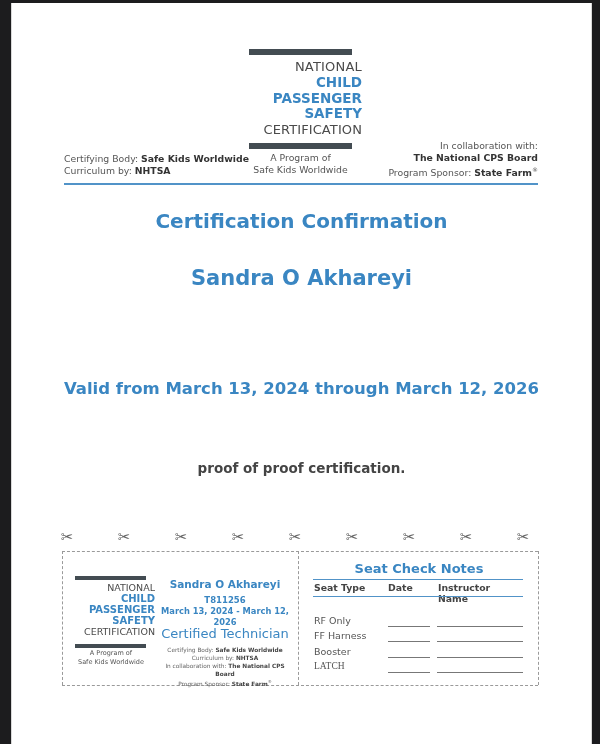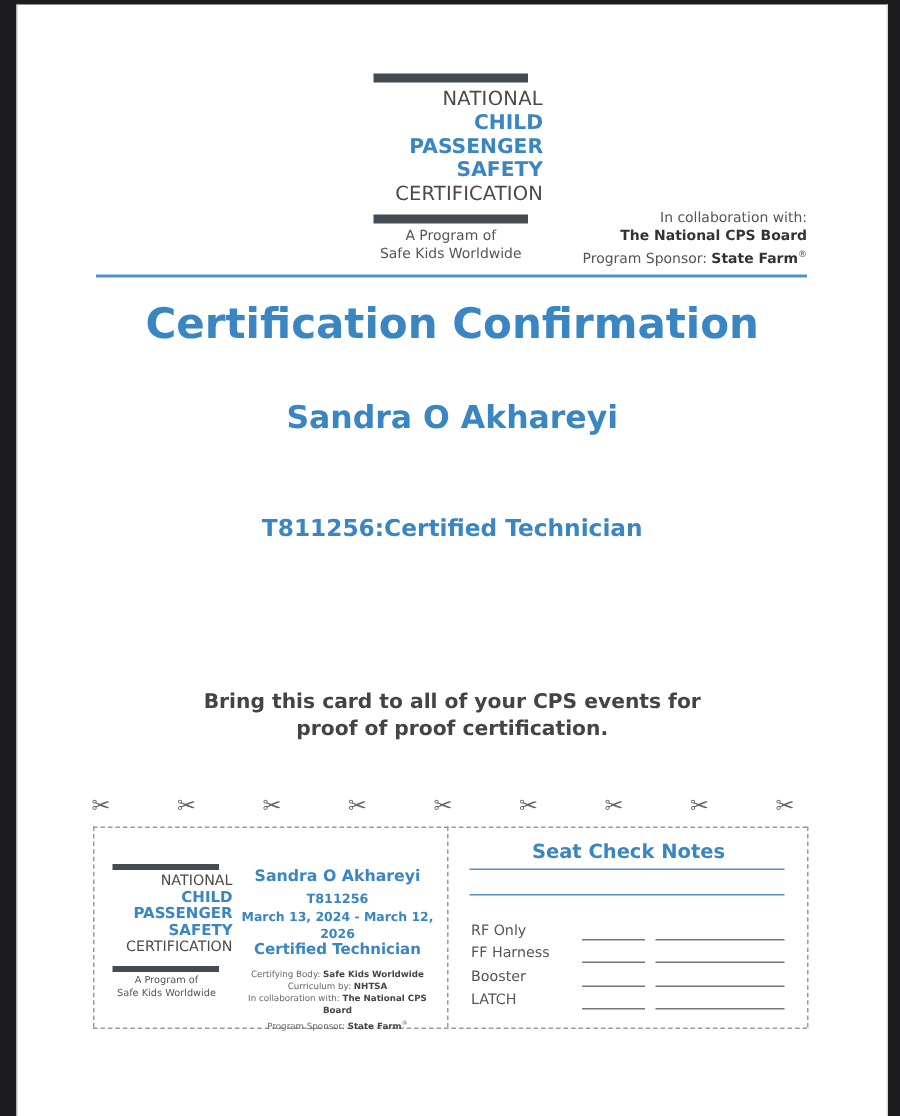--- a/index.html
+++ b/index.html
@@ -47,35 +47,38 @@
     <div class="logo-blue" style="margin-bottom:2px;">PASSENGER</div>
     <div class="logo-blue" style="margin-bottom:2px;">SAFETY</div>
     <div class="logo-cert">CERTIFICATION</div>
   </div>
   <div class="logo-bar" style="left:237px; top:140px; width:103px; height:6px;"></div>
   <div class="abs small" style="left:217px; top:149px; width:143px; text-align:center; line-height:12px;">
     <div>A Program of</div>
     <div>Safe Kids Worldwide</div>
   </div>
 
+  <div class="abs small" style="left:52px; top:150px; width:200px;">
+    <div><span>Certifying Body: </span><b>Safe Kids Worldwide</b></div>
+    <div><span>Curriculum by: </span><b>NHTSA</b></div>
+  </div>
 
   <div class="abs small" style="left:326px; top:137px; width:200px; text-align:right;">
     <div>In collaboration with:</div>
     <div><b>The National CPS Board</b></div>
     <div><span>Program Sponsor: </span><b>State Farm</b><sup style="font-size:6px;">®</sup></div>
   </div>
 
   <div class="rule" style="left:52px; top:180px; width:474px; height:2px;"></div>
 
-  <div class="title" style="top:196px; font-size:28px;">Certification Confirmation</div>
+  <div class="title" style="top:206px; font-size:20px;">Certification Confirmation</div>
   <div class="title" style="top:263px; font-size:21px;">Sandra O Akhareyi</div>
-  <div class="title" style="top:340px; font-size:15.5px;">T811256:Certified Technician</div>
+  <div class="title" style="top:376px; font-size:16.5px;">Valid from March 13, 2024 through March 12, 2026</div>
 
   <div class="abs" style="left:0; top:456px; width:579px; text-align:center; font-size:13.5px; font-weight:bold; color:#444; line-height:18px;">
-    <div>Bring this card to all of your CPS events for</div>
     <div>proof of proof certification.</div>
   </div>
 
   <div>
     <span class="scissor" style="left:49px; top:527px;">✂</span>
     <span class="scissor" style="left:106px; top:527px;">✂</span>
     <span class="scissor" style="left:163px; top:527px;">✂</span>
     <span class="scissor" style="left:220px; top:527px;">✂</span>
     <span class="scissor" style="left:277px; top:527px;">✂</span>
     <span class="scissor" style="left:334px; top:527px;">✂</span>
@@ -101,49 +104,54 @@
   <div class="logo-bar" style="left:63px; top:641px; width:71px; height:4px;"></div>
   <div class="abs" style="left:48px; top:646px; width:102px; text-align:center; font-size:6.5px; line-height:9px; color:#555;">
     <div>A Program of</div>
     <div>Safe Kids Worldwide</div>
   </div>
 
   <div class="abs" style="left:143px; top:574px; width:140px; text-align:center;">
     <div style="font-size:10.5px; font-weight:bold; color:#3a86c2; line-height:14px;">Sandra O Akhareyi</div>
     <div style="font-size:8.5px; font-weight:bold; color:#3a86c2; line-height:11px; margin-top:4px;">T811256</div>
     <div style="font-size:8.3px; font-weight:bold; color:#3a86c2; line-height:11px;">March 13, 2024 - March 12, 2026</div>
-    <div style="font-size:10px; font-weight:bold; color:#3a86c2; line-height:12px;">Certified Technician</div>
+    <div style="font-size:13px; font-weight:normal; color:#3a86c2; line-height:12px;">Certified Technician</div>
     <div style="font-size:5.8px; line-height:8px; color:#666; margin-top:6px;">
       <div><span>Certifying Body: </span><b style="color:#444;">Safe Kids Worldwide</b></div>
       <div><span>Curriculum by: </span><b style="color:#444;">NHTSA</b></div>
       <div><span>In collaboration with: </span><b style="color:#444;">The National CPS Board</b></div>
       <div><span>Program Sponsor: </span><b style="color:#444;">State Farm</b><sup style="font-size:4px;">®</sup></div>
     </div>
   </div>
 
   <div class="abs" style="left:290px; top:558px; width:234px; text-align:center; font-size:13px; font-weight:bold; color:#3a86c2;">Seat Check Notes</div>
   <div class="rule" style="left:301px; top:576px; width:210px; height:1px;"></div>
+  <div class="abs" style="left:301px; top:578px; width:210px; height:14px; font-size:9.3px; font-weight:bold; color:#444;">
+    <span class="abs" style="left:1px; top:1px;">Seat Type</span>
+    <span class="abs" style="left:75px; top:1px;">Date</span>
+    <span class="abs" style="left:125px; top:1px;">Instructor Name</span>
+  </div>
   <div class="rule" style="left:301px; top:593px; width:210px; height:1px;"></div>
 
   <div class="abs" style="left:301px; top:595px; width:215px; font-size:9.5px; color:#555;">
     <div style="position:relative; height:15.3px;margin-top:16px;">
       <span style="position:absolute; left:1px; top:1px;">RF Only</span>
       <span class="blank abs" style="left:75px; top:4px; width:42px;"></span>
       <span class="blank abs" style="left:124px; top:4px; width:86px;"></span>
     </div>
     <div style="position:relative; height:15.3px;">
       <span style="position:absolute; left:1px; top:1px;">FF Harness</span>
       <span class="blank abs" style="left:75px; top:4px; width:42px;"></span>
       <span class="blank abs" style="left:124px; top:4px; width:86px;"></span>
     </div>
     <div style="position:relative; height:15.3px;">
       <span style="position:absolute; left:1px; top:1px;">Booster</span>
       <span class="blank abs" style="left:75px; top:4px; width:42px;"></span>
       <span class="blank abs" style="left:124px; top:4px; width:86px;"></span>
     </div>
-    <div style="position:relative; height:15.3px;">
+    <div style="position:relative; height:15.3px;font-family:Liberation Serif, serif;">
       <span style="position:absolute; left:1px; top:1px;">LATCH</span>
       <span class="blank abs" style="left:75px; top:4px; width:42px;"></span>
       <span class="blank abs" style="left:124px; top:4px; width:86px;"></span>
     </div>
   </div>
 
 </div>
 
 </body></html>

